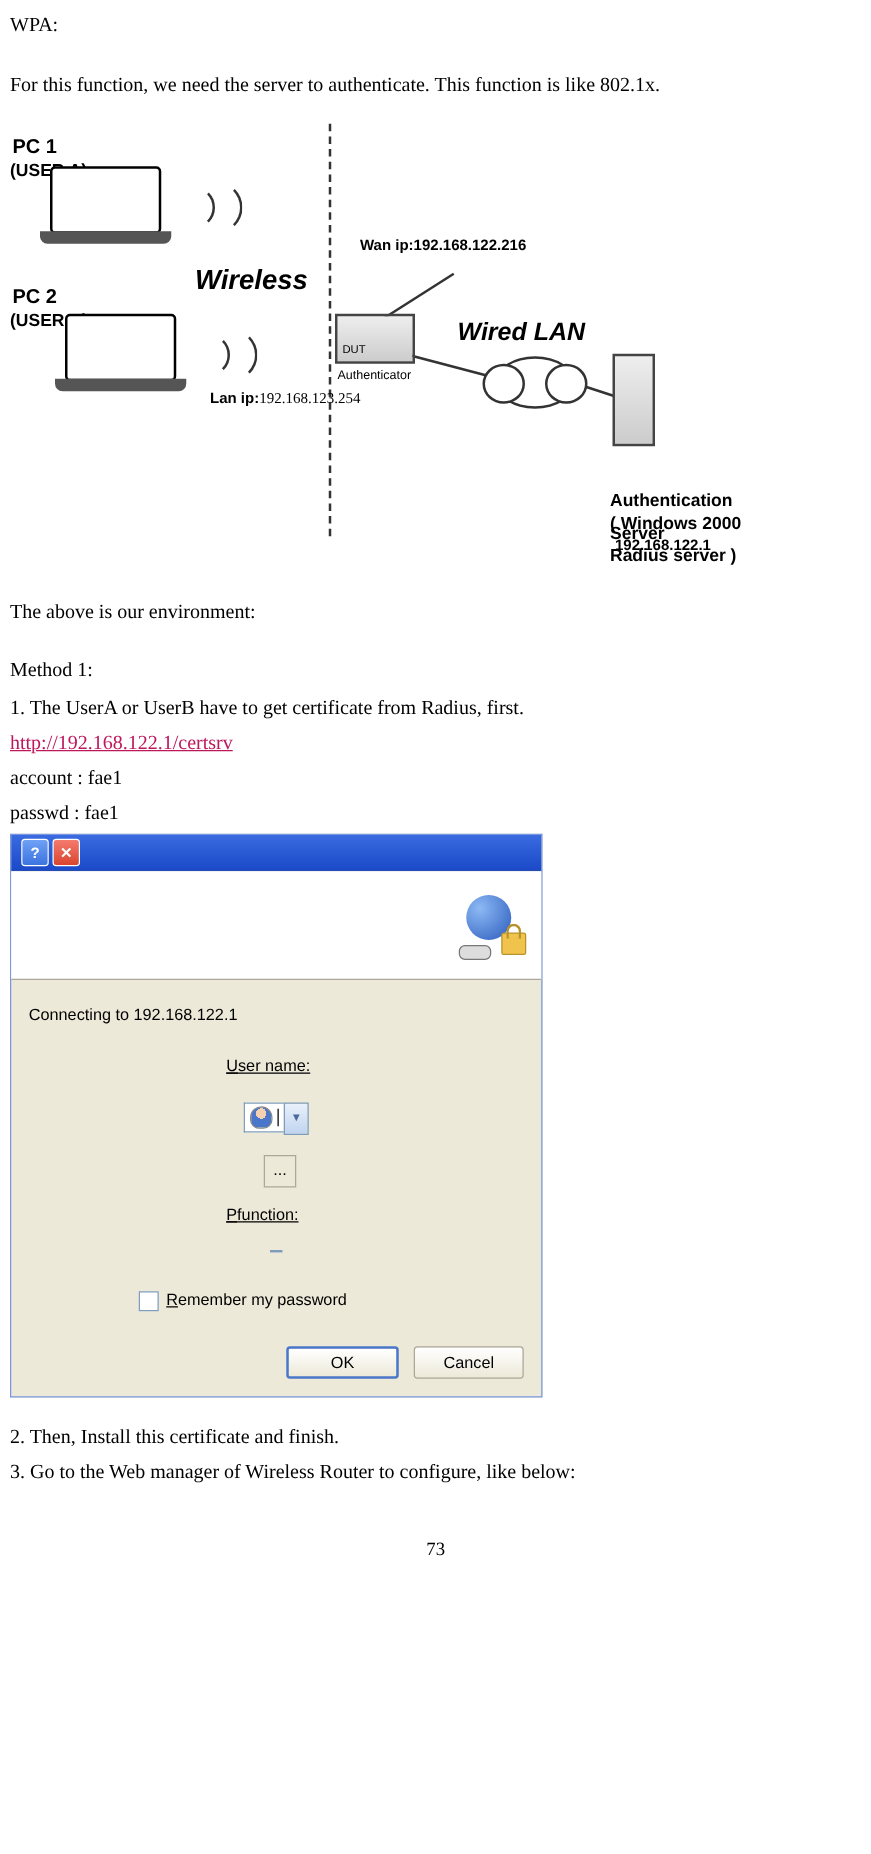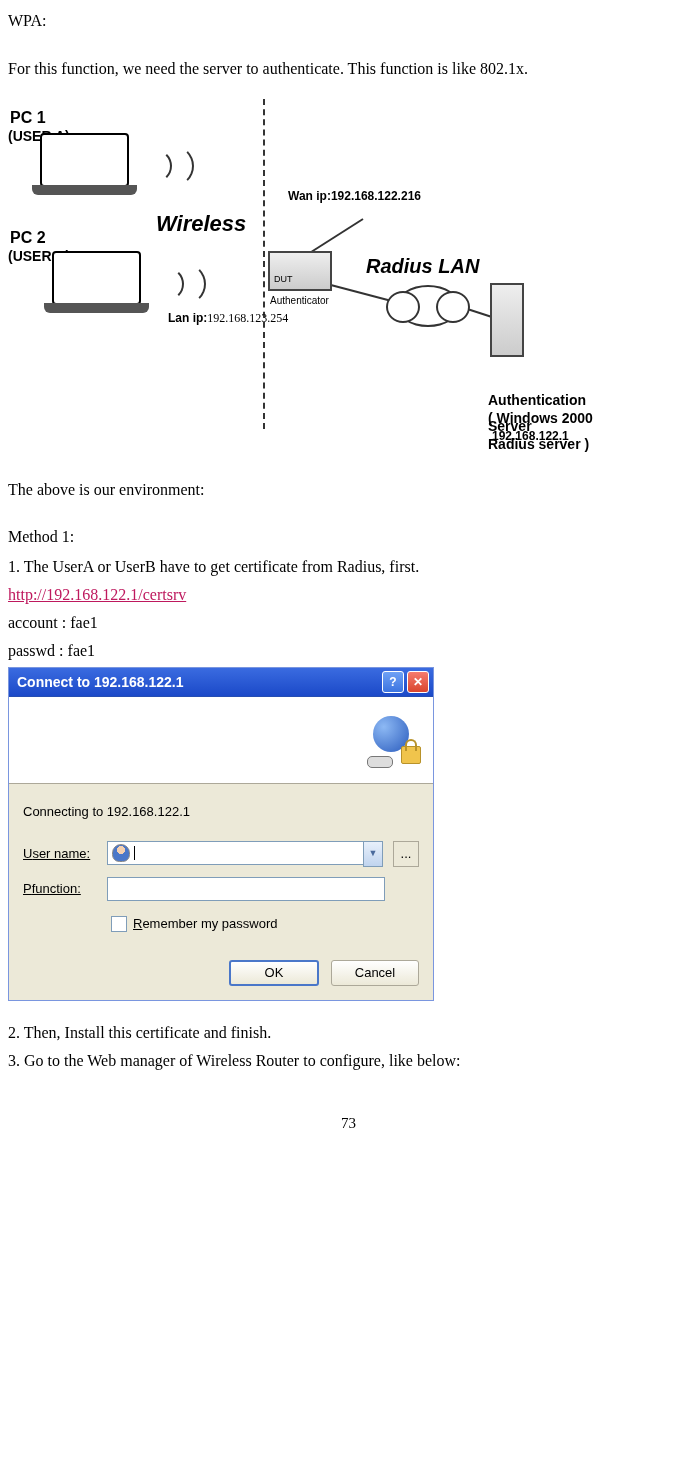--- a/index.html
+++ b/index.html
@@ -94,21 +94,21 @@
   .dialog-banner { height: 86px; background:#fff; display:flex; align-items:center; justify-content:flex-end; padding-right:12px; border-bottom:1px solid #aca899;}
   .banner-icon {
     width:48px; height:48px; position:relative;
   }
   .banner-icon .globe{width:36px;height:36px;border-radius:50%;background:radial-gradient(circle at 30% 30%, #8db9f4, #2a5bbd);}
   .banner-icon .lock{position:absolute;right:0;bottom:0;width:18px;height:16px;background:#f0c44c;border:1px solid #b8922a;border-radius:2px;}
   .banner-icon .lock::before{content:"";position:absolute;top:-8px;left:3px;width:8px;height:10px;border:2px solid #b8922a;border-bottom:none;border-radius:6px 6px 0 0;}
   .banner-icon .keys{position:absolute;left:-6px;bottom:-4px;width:24px;height:10px;border:1px solid #777;border-radius:5px;background:#ddd;}
   .dialog-body { padding: 16px 14px 14px 14px;}
   .connecting-row { margin-bottom: 16px; font-size:13px; }
-  .form-row { display:flex; align-items:center; margin-bottom: 10px; gap:4px;}
+  .form-row { display:flex; align-items:center; margin-bottom: 10px; gap:16px;flex-direction:column;}
   .form-label { width: 80px; text-decoration: underline; text-decoration-style: solid; }
   .xp-input {
     flex:1; height:22px; border: 1px solid #7f9db9; background:#fff; font-size:13px; padding: 0 4px;
     display:flex; align-items:center;
   }
   .combo { position:relative; flex:1; display:flex; }
   .combo .xp-input { border-right:none; }
   .drop-btn {
     width:18px; height:24px; border:1px solid #7f9db9; background:linear-gradient(#e8f0fb,#c0d4ef);
     display:flex; align-items:center; justify-content:center; color:#4a6a9c; font-size:9px;
@@ -166,21 +166,21 @@
 
   <div class="router-box" style="left:260px; top:152px;">
     <div class="dut">DUT</div>
   </div>
   <div class="auth-label" style="left:262px; top:192px;">Authenticator</div>
 
   <div style="position:absolute; left:160px; top:208px;">
     <span class="ip-bold">Lan ip:</span><span class="ip-plain">192.168.123.254</span>
   </div>
 
-  <div class="wired-label" style="left:358px; top:148px;">Radius  LAN</div>
+  <div class="wired-label" style="left:358px; top:148px;">Wired  LAN</div>
 
   <div class="cloud" style="left:388px; top:186px;"></div>
 
   <div class="server-box" style="left:482px; top:184px;"></div>
   <div class="server-text" style="left:480px; top:288px;">Authentication Server</div>
   <div class="server-text" style="left:480px; top:306px;">( Windows 2000 Radius server )</div>
   <div class="ip-bold" style="position:absolute; left:484px; top:326px;">192.168.122.1</div>
 </div>
 
 <p class="para">The above is our environment:</p>
@@ -188,21 +188,20 @@
 <div style="height:6px;"></div>
 
 <p class="tight" style="margin-bottom:6px;">Method 1:</p>
 <p class="tight" style="margin-bottom:4px;font-family:Liberation Serif, serif;">1. The UserA or UserB have to get certificate from Radius, first.</p>
 <p class="tight" style="margin-bottom:4px;"><a class="link">http://192.168.122.1/certsrv</a></p>
 <p class="tight" style="margin-bottom:4px;">account : fae1</p>
 <p class="tight" style="margin-bottom:4px;">passwd : fae1</p>
 
 <div class="dialog">
   <div class="title-bar">
-    <span class="title-text">Connect to 192.168.122.1</span>
     <div class="title-btns">
       <div class="title-btn help-btn">?</div>
       <div class="title-btn close-btn">✕</div>
     </div>
   </div>
   <div class="dialog-banner">
     <div class="banner-icon">
       <div class="globe"></div>
       <div class="lock"></div>
       <div class="keys"></div>

